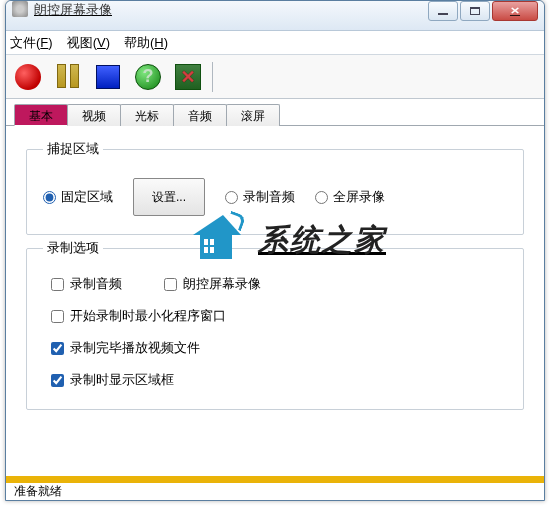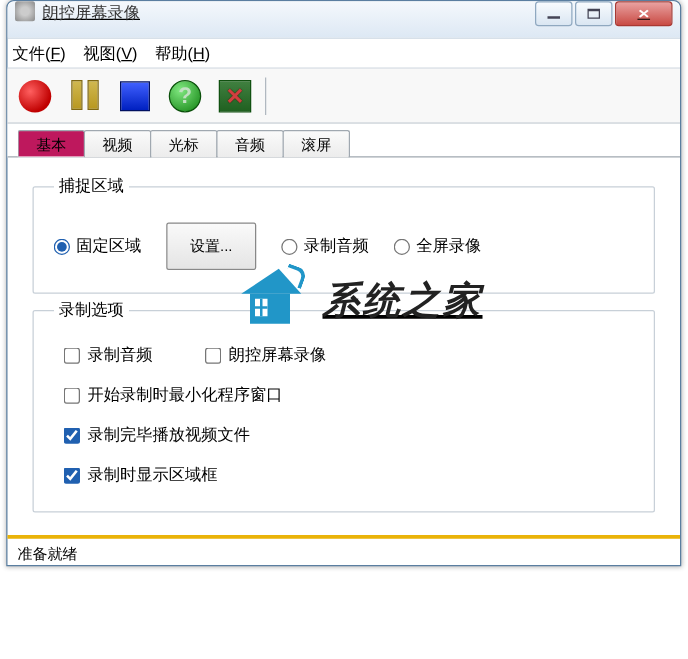--- a/index.html
+++ b/index.html
@@ -60,21 +60,21 @@
 legend { font-size:13px; padding: 0 4px; }
 .capture-row { display:flex; align-items:center; gap: 20px; padding: 6px 0 2px 0; flex-wrap: nowrap; }
 .radio-item { display:flex; align-items:center; gap:5px; white-space:nowrap; }
 input[type=radio], input[type=checkbox] { width:13px; height:13px; accent-color: #2060b0; }
 .btn { height:38px; padding: 0 18px; font-size:12px; border:1px solid #888; background: linear-gradient(#fafafa,#e4e4e4); border-radius:2px; cursor:default;}
 .options { display:flex; flex-direction:column; gap:14px; padding: 4px 8px; }
 .opt-row { display:flex; gap: 42px; }
 .check-item { display:flex; align-items:center; gap:6px; }
 
 
-.statusbar { border-top:3px solid #eab308; height:24px; display:flex; align-items:flex-end; padding: 0 8px; font-size:12px; }
+.statusbar { border-top:7px solid #eab308; height:24px; display:flex; align-items:flex-end; padding: 0 8px; font-size:12px;margin-top:48px; }
 </style>
 </head>
 <body>
 
 <div class="window">
 
   <div class="titlebar">
     <div class="title-icon"></div>
     <div class="title-text">朗控屏幕录像</div>
     <div class="win-controls">

